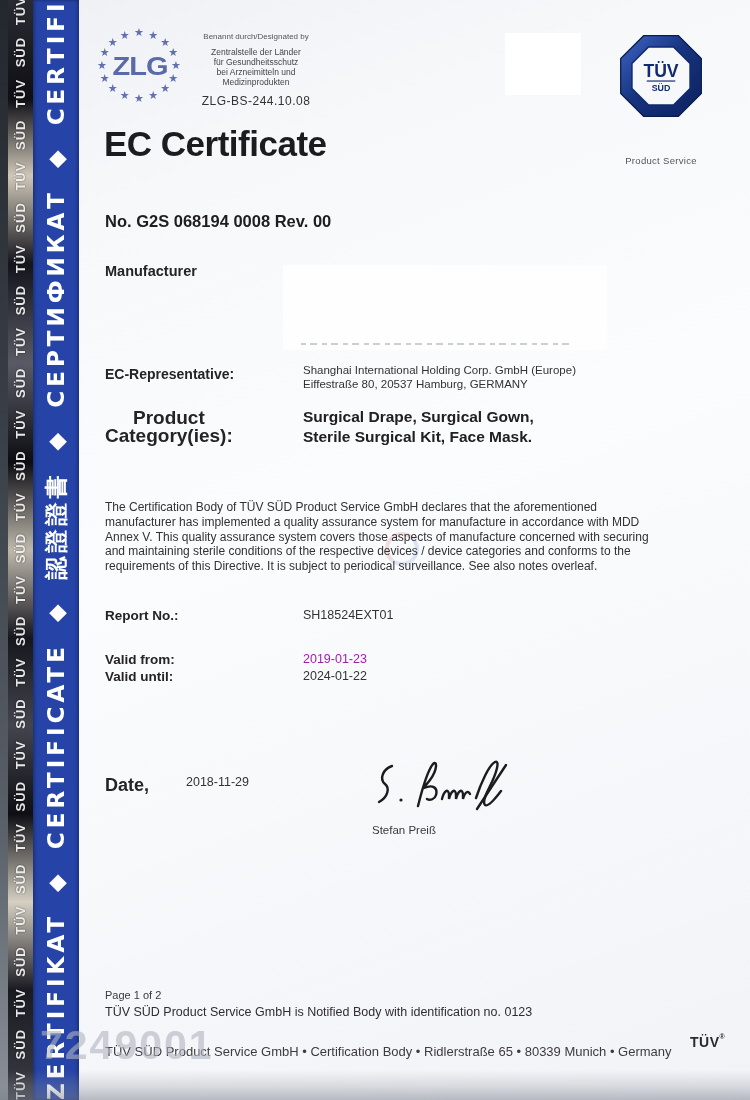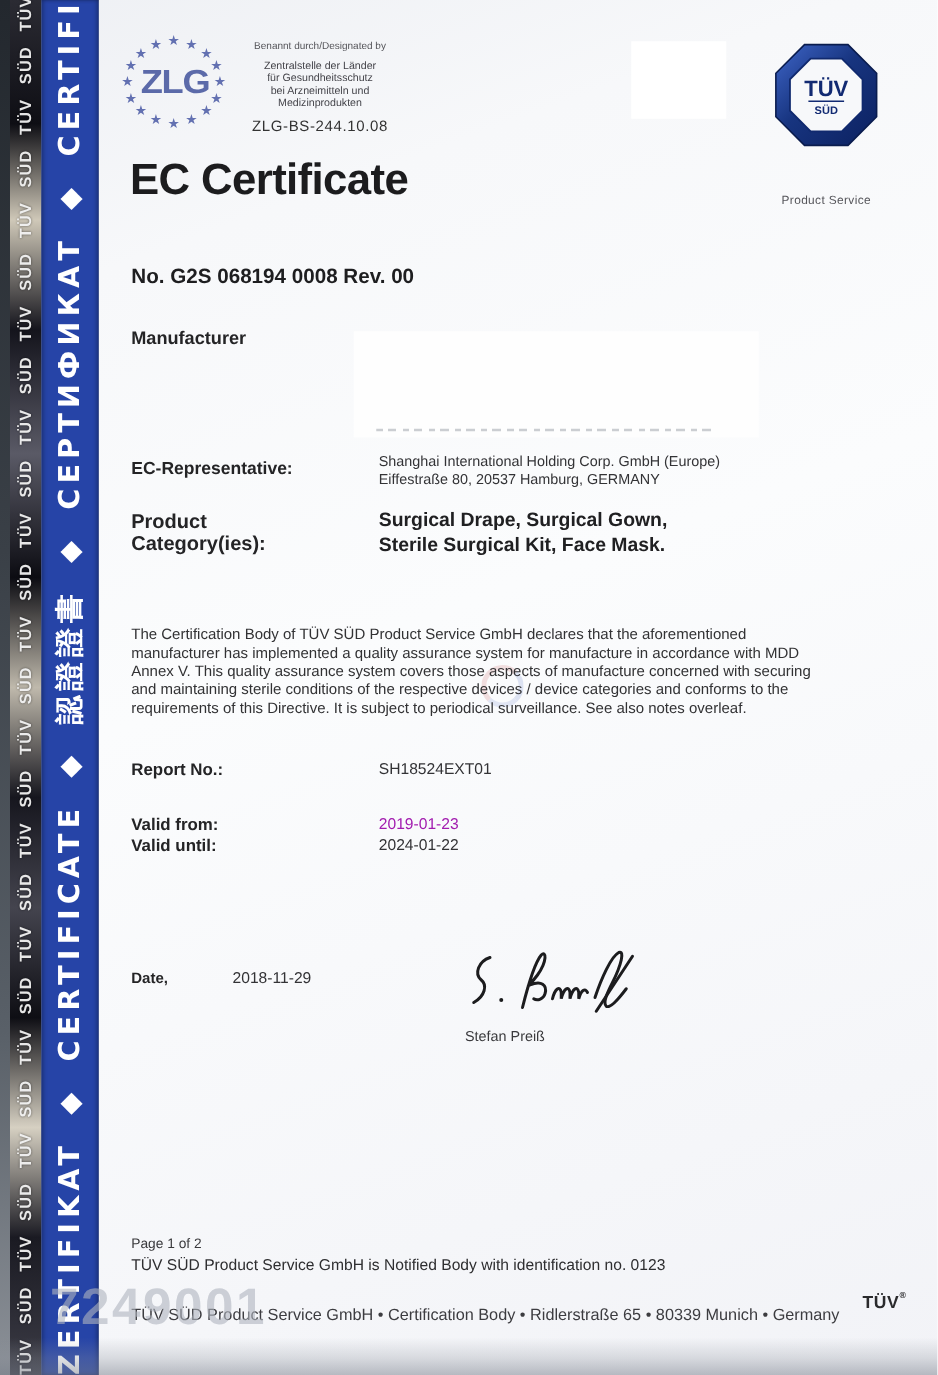--- a/index.html
+++ b/index.html
@@ -48,38 +48,38 @@
   .certno { position:absolute; left:105px; top:212px; font-size:16.5px; font-weight:bold; color:#1e1e20; }
 
   .lbl { font-weight:bold; font-size:14px; color:#242426; }
   .mfr-label { position:absolute; left:105px; top:263px; font-size:14.5px; }
   .mfr-erased { position:absolute; left:283px; top:265px; width:324px; height:85px; background:#fefefe; }
   .mfr-remnant { position:absolute; left:18px; bottom:5px; width:270px; height:2px; opacity:.45;
     background:repeating-linear-gradient(90deg,#8d939c 0 5px, transparent 5px 9px, #8d939c 9px 16px, transparent 16px 21px); }
 
   .ecrep-label { position:absolute; left:105px; top:366px; }
   .ecrep-value { position:absolute; left:303px; top:364px; font-size:11.5px; line-height:13.5px; color:#333336; }
-  .prod-label  { position:absolute; left:105px; top:409px; font-size:16px; line-height:18px; }
+  .prod-label  { position:absolute; left:105px; top:409px; font-size:19px; line-height:18px;text-align:center; }
   .prod-value  { position:absolute; left:303px; top:407px; font-size:15.5px; line-height:20px; font-weight:bold; color:#202022; }
 
   .paragraph { position:absolute; left:105px; top:490px; width:552px; font-size:12px;
                line-height:14.8px; color:#323234;margin-top:10px; }
 
   .wm-circle { position:absolute; left:385px; top:532px; width:34px; height:34px; border-radius:50%;
                border:4px solid rgba(190,70,70,.16); border-right-color:rgba(70,100,190,.16);
                border-bottom-color:rgba(70,100,190,.14); z-index:3; }
 
   .report-label { position:absolute; left:105px; top:608px; font-size:13.5px; }
   .report-value { position:absolute; left:303px; top:608px; font-size:12.5px; color:#333336; }
   .validfrom-label { position:absolute; left:105px; top:652px; font-size:13.5px; }
   .validfrom-value { position:absolute; left:303px; top:652px; font-size:12.5px; color:#a21caf; }
   .validuntil-label { position:absolute; left:105px; top:669px; font-size:13.5px; }
   .validuntil-value { position:absolute; left:303px; top:669px; font-size:12.5px; color:#333336; }
 
-  .date-label { position:absolute; left:105px; top:775px; font-size:12px; }
+  .date-label { position:absolute; left:105px; top:775px; font-size:18px; }
   .date-value { position:absolute; left:186px; top:775px; font-size:12.5px; color:#333336; }
   .signature { position:absolute; left:358px; top:752px; }
   .signer { position:absolute; left:372px; top:824px; font-size:11.5px; color:#3a3a3d; }
 
   .page-info { position:absolute; left:105px; top:989px; font-size:11px; color:#3a3a3d; }
   .notified { position:absolute; left:105px; top:1005px; font-size:12.5px; color:#2e2e30; }
   .address { position:absolute; left:105px; top:1044px; font-size:13px; color:#3c3c40; }
   .brand { position:absolute; left:690px; top:1033px; font-size:14px; font-weight:bold;
            color:#2a2a2c; letter-spacing:.5px; }
   .brand sup { font-size:7px; vertical-align:8px; }

